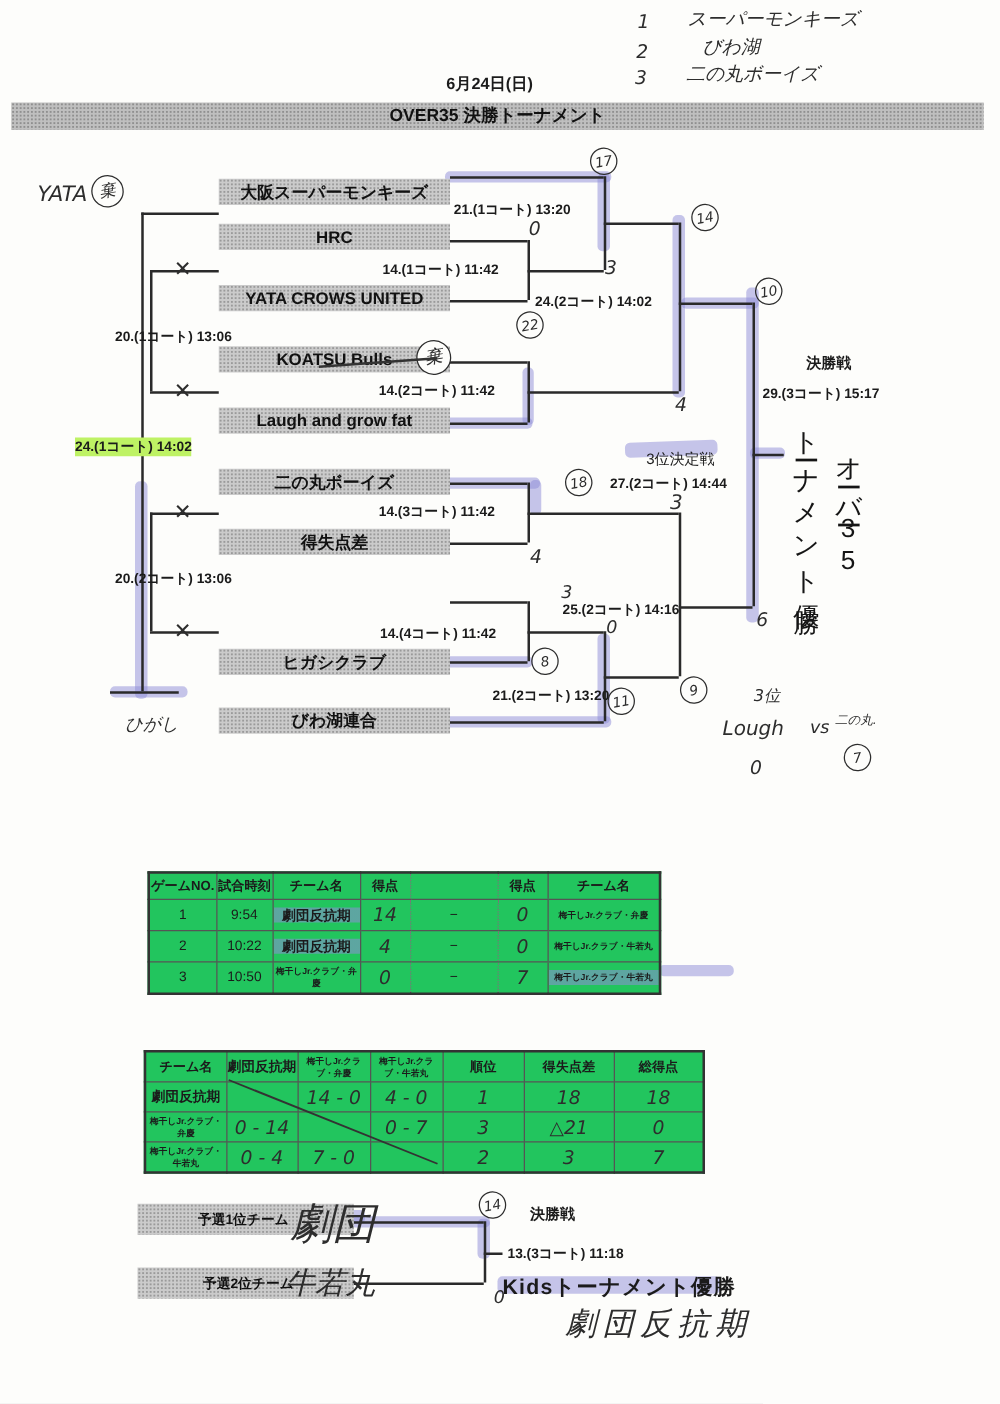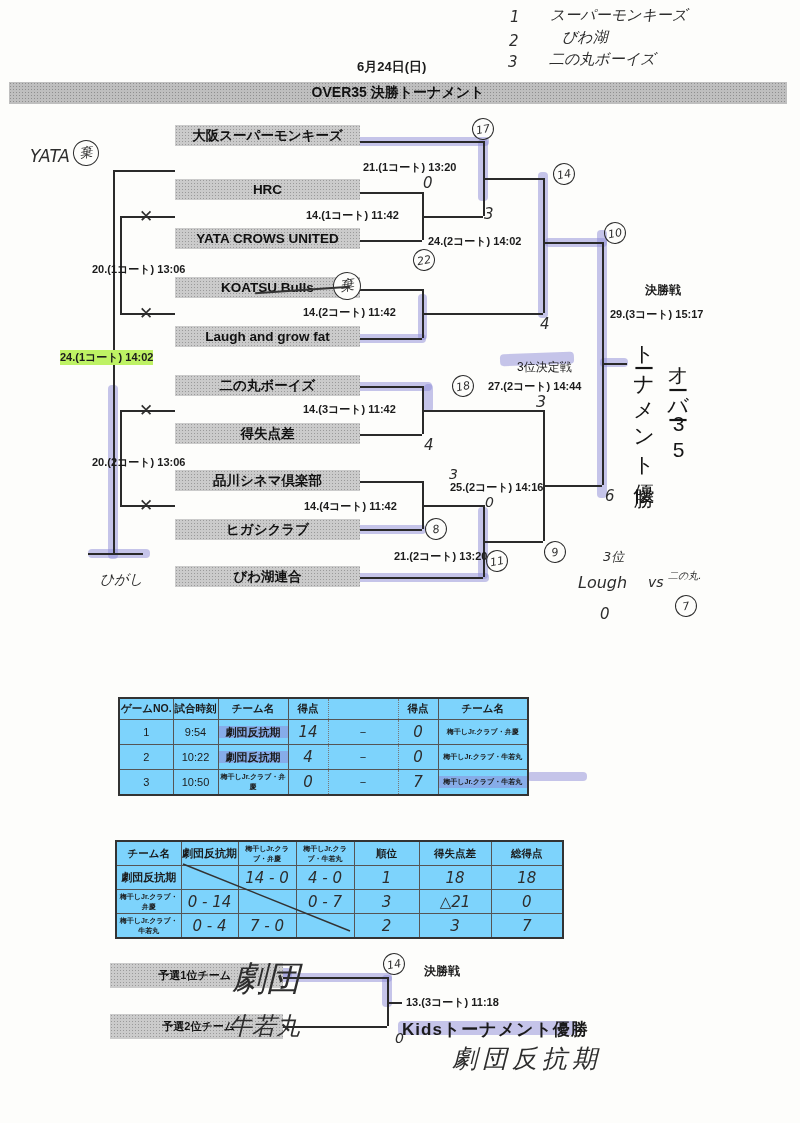--- a/index.html
+++ b/index.html
@@ -23,21 +23,21 @@
   
   .hw{position:absolute;font-family:"DejaVu Sans",sans-serif;font-style:italic;color:#2d2d2d;
       white-space:nowrap;z-index:3;}
   .circ{position:absolute;width:20px;height:20px;border:1.6px solid #2d2d2d;border-radius:50%;
         display:flex;align-items:center;justify-content:center;font-family:"DejaVu Sans",sans-serif;
         font-style:italic;font-size:11px;color:#2d2d2d;transform:rotate(-10deg);z-index:3;background:transparent;}
   .xmark{position:absolute;font-size:17px;font-weight:bold;color:#2d2d2d;z-index:3;font-style:normal;}
   .vert{position:absolute;writing-mode:vertical-rl;text-orientation:upright;font-size:21px;
         font-weight:500;letter-spacing:3px;color:#151515;z-index:2;}
   
-  table{border-collapse:collapse;table-layout:fixed;position:absolute;z-index:2;background:#7dd3fc;}
+  table{border-collapse:collapse;table-layout:fixed;position:absolute;z-index:2;background:#22c55e;}
   td,th{border:1px solid #555;padding:0;text-align:center;overflow:hidden;}
   .t1{left:118px;top:697px;width:409px;border:2px solid #333;}
   .t2{left:115px;top:840px;width:447px;border:2px solid #333;}
   .t1 th{height:20px;font-size:10.5px;font-weight:bold;}
   .t2 th{height:23px;font-size:10.5px;font-weight:bold;}
   .t1 td{height:24px;}
   .t2 td{height:23px;}
   td.num{font-size:11px;}
   td.boldteam,th.boldteam{font-size:11px;font-weight:bold;}
   td.small,th.small{font-size:7px;font-weight:bold;}
@@ -74,28 +74,27 @@
   <div class="hl" style="left:418px;top:294px;width:9px;height:46px;"></div>
   <div class="hl" style="left:356px;top:382px;width:76px;height:9px;"></div>
   <div class="hl" style="left:424px;top:384px;width:9px;height:28px;"></div>
   <div class="hl" style="left:356px;top:525px;width:70px;height:9px;"></div>
   <div class="hl" style="left:356px;top:573px;width:133px;height:9px;"></div>
   <div class="hl" style="left:478px;top:507px;width:10px;height:72px;"></div>
   <div class="hl" style="left:108px;top:385px;width:10px;height:174px;"></div>
   <div class="hl" style="left:88px;top:549px;width:62px;height:9px;"></div>
   <div class="hl" style="left:500px;top:353px;width:74px;height:12px;transform:rotate(-2deg);"></div>
 
-  <div class="tbox" style="top:125px;">大阪スーパーモンキーズ</div>
+  <div class="tbox" style="top:143px;">大阪スーパーモンキーズ</div>
   <div class="tbox" style="top:179px;">HRC</div>
   <div class="tbox" style="top:228px;">YATA CROWS UNITED</div>
   <div class="tbox" style="top:277px;">KOATSU Bulls</div>
   <div class="tbox" style="top:326px;">Laugh and grow fat</div>
   <div class="tbox" style="top:375px;">二の丸ボーイズ</div>
   <div class="tbox" style="top:423px;">得失点差</div>
-  <div class="tbox" style="top:470px;">品川シネマ倶楽部</div>
   <div class="tbox" style="top:519px;">ヒガシクラブ</div>
   <div class="tbox" style="top:566px;">びわ湖連合</div>
   <div class="strike" style="left:255px;top:289px;width:95px;transform:rotate(-4deg);"></div>
 
   <div class="hline" style="left:360px;top:141px;width:123px;"></div>
   <div class="hline" style="left:360px;top:192px;width:62px;"></div>
   <div class="hline" style="left:360px;top:240px;width:62px;"></div>
   <div class="hline" style="left:422px;top:216px;width:61px;"></div>
   <div class="hline" style="left:483px;top:178px;width:60px;"></div>
   <div class="hline" style="left:360px;top:289px;width:62px;"></div>

